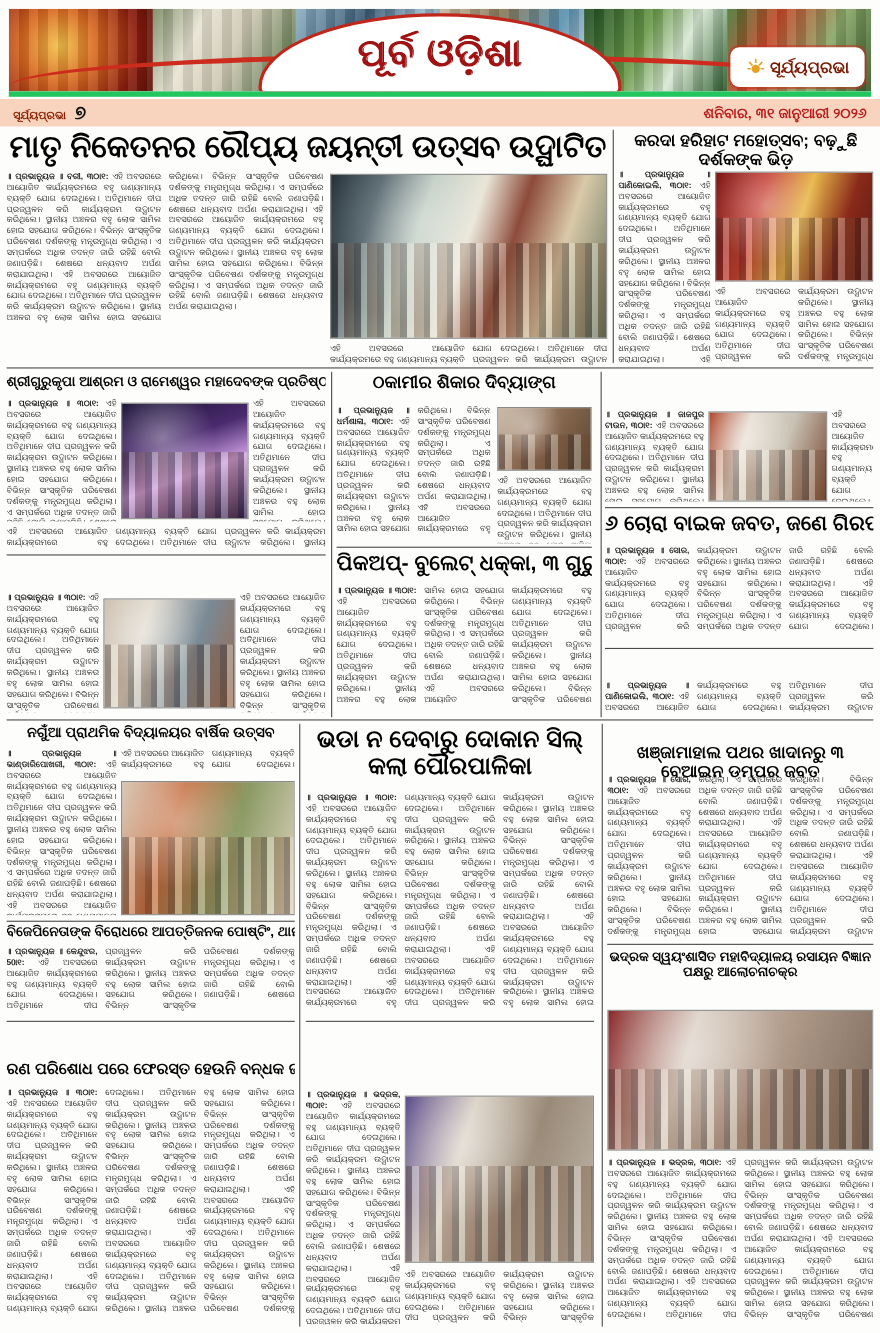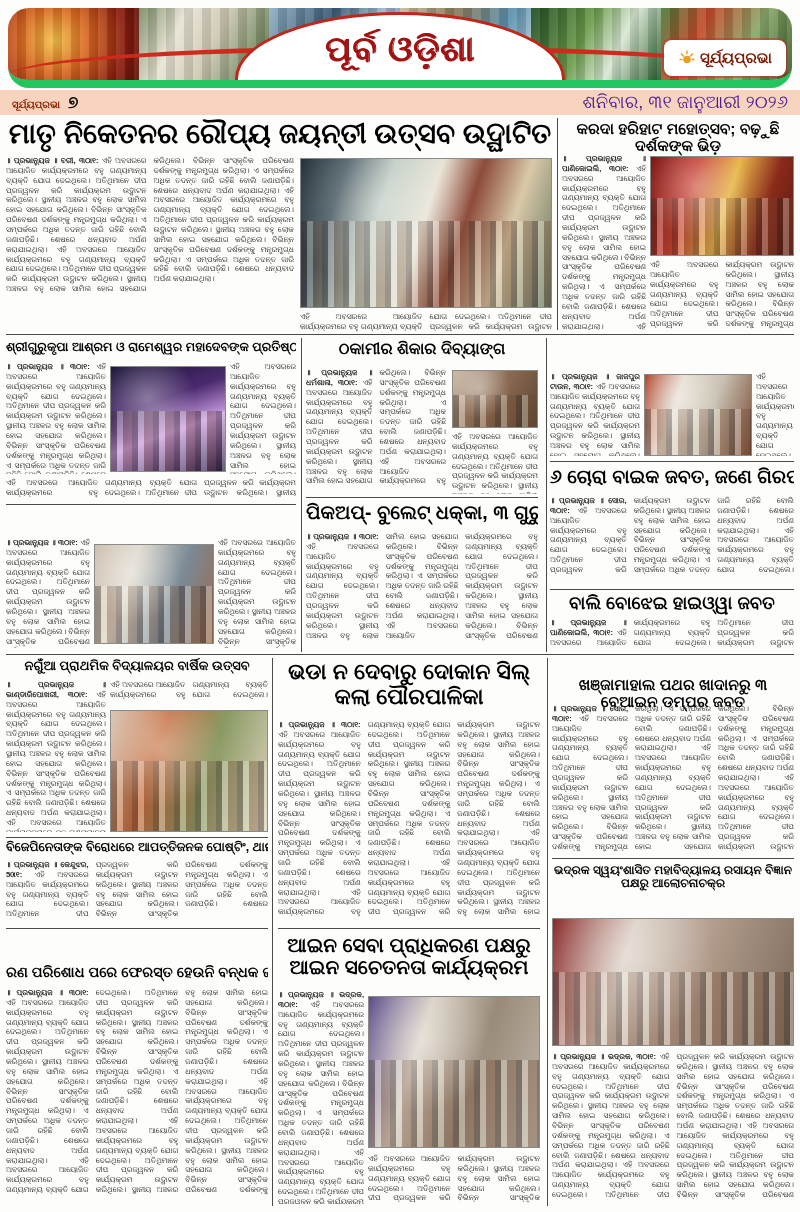--- a/index.html
+++ b/index.html
@@ -1,40 +1,40 @@
 <!DOCTYPE html>
 <html><head>
 <meta charset="utf-8">
 <style>
   * { margin:0; padding:0; box-sizing:border-box; }
   html,body { width:800px; height:1212px; background:#fdfdfb; font-family:"Liberation Sans",sans-serif; }
   .page { position:absolute; inset:0; width:800px; height:1212px; overflow:hidden; }
 
   
-  .masthead { position:absolute; left:8px; top:8px; width:784px; height:80px; display:flex; overflow:hidden; border-bottom:8px solid #22c55e;border-radius:21px; }
+  .masthead { position:absolute; left:8px; top:8px; width:784px; height:80px; display:flex; overflow:hidden; border-bottom:5px solid #22c55e; }
   .mh-seg { flex:1; position:relative; }
   .mh1 { background:radial-gradient(circle at 35% 45%,#f2c14a 0%,#d96a22 35%,#8a1d0e 75%,#5a1208 100%); }
   .mh2 { background:linear-gradient(115deg,#7a8a64 0%,#e8e4d4 30%,#cfc9b4 55%,#4a6a3a 100%); }
   .mh3 { background:linear-gradient(115deg,#8fb0c4 0%,#3a5a74 40%,#9ab8c8 70%,#5a7a90 100%); }
   .mh4 { background:linear-gradient(115deg,#c9b9a0 0%,#8a7a5a 35%,#5a92b0 70%,#c9d4da 100%); }
   .mh5 { background:linear-gradient(115deg,#1f4a22 0%,#6a9a4a 40%,#d8e8d4 65%,#2a5a2a 100%); }
   .mh6 { background:linear-gradient(115deg,#4a7a3a 0%,#c44a2a 30%,#8aa86a 65%,#3a5a2a 100%); }
   .mh-seg::after { content:""; position:absolute; inset:0; background:repeating-linear-gradient(90deg,rgba(255,255,255,.08) 0 9px,rgba(0,0,0,.10) 9px 18px); }
   .mh-badge { position:absolute; left:50%; top:4px; transform:translateX(-50%); width:330px; height:74px; background:#fff; border-radius:50% 50% 6px 6px / 90% 90% 6px 6px; border:3px solid #c0261a; display:flex; align-items:center; justify-content:center; z-index:3; }
   .mh-badge span { font-size:35px; font-weight:800; color:#a31212; text-shadow:0 1px 0 #fff,1px 0 0 #7a0d0d; letter-spacing:1px; }
   .mh-swoosh { position:absolute; left:0; right:0; bottom:-26px; height:60px; border-top:5px solid #cc2b1d; border-radius:100% 100% 0 0; z-index:2; }
   .mh-logo { position:absolute; right:6px; bottom:4px; width:122px; height:36px; background:#fff; border-radius:8px; display:flex; align-items:center; justify-content:center; gap:4px; z-index:4; box-shadow:0 0 0 2px rgba(204,43,29,.5); }
   .mh-logo .brand { font-size:15px; font-weight:800; color:#7a1a02; }
 
   
   .datebar { position:absolute; left:0; top:90px; width:800px; height:25px; background:#f8d3bd; display:flex; align-items:center; justify-content:space-between; padding:0 12px; }
   .datebar .left { display:flex; align-items:baseline; gap:8px; }
   .datebar .brand-sm { font-size:10px; font-weight:700; color:#8a2000; }
   .datebar .pageno { font-size:17px; font-weight:800; color:#111; }
-  .datebar .date { font-size:18px; font-weight:400; color:#4c1d95; }
+  .datebar .date { font-size:13px; font-weight:700; color:#b91c1c; }
 
   
   article { position:absolute; overflow:hidden; }
   .hl { font-weight:800; color:#000; text-align:center; line-height:1.12; font-family:"Liberation Sans",sans-serif; }
   .body { font-size:7.6px; line-height:1.3; color:#1c1c1c; text-align:justify; overflow:hidden; position:absolute; }
   .body .dl { font-weight:800; }
   .c2 { column-count:2; column-gap:7px; }
   .c3 { column-count:3; column-gap:7px; }
   .ph { position:absolute; border:1px solid #8a8a8a; overflow:hidden; }
   .ph::after { content:""; position:absolute; left:0; right:0; bottom:0; height:58%; background:repeating-linear-gradient(90deg,rgba(45,32,28,.38) 0 6px,rgba(250,246,236,.30) 6px 12px,rgba(110,70,45,.32) 12px 21px); }
@@ -240,21 +240,20 @@
 
   <article class="artG">
     <h2 class="hl">୬ ଚୋରା ବାଇକ ଜବତ, ଜଣେ ଗିରଫ</h2>
     <p class="body c3 bB">
       <b class="dl">॥ ପ୍ରଭାନ୍ୟୁଜ ॥ ସୋର, ୩୦ା୧:</b>
       <span>ଏହି ଅବସରରେ ଆୟୋଜିତ କାର୍ଯ୍ୟକ୍ରମରେ ବହୁ ଗଣ୍ୟମାନ୍ୟ ବ୍ୟକ୍ତି ଯୋଗ ଦେଇଥିଲେ। ଅତିଥିମାନେ ଦୀପ ପ୍ରଜ୍ୱଳନ କରି କାର୍ଯ୍ୟକ୍ରମ ଉଦ୍ଘାଟନ କରିଥିଲେ। ସ୍ଥାନୀୟ ଅଞ୍ଚଳର ବହୁ ଲୋକ ସାମିଲ ହୋଇ ସହଯୋଗ କରିଥିଲେ। ବିଭିନ୍ନ ସାଂସ୍କୃତିକ ପରିବେଷଣ ଦର୍ଶକଙ୍କୁ ମନ୍ତ୍ରମୁଗ୍ଧ କରିଥିଲା। ଏ ସମ୍ପର୍କରେ ଅଧିକ ତଦନ୍ତ ଜାରି ରହିଛି ବୋଲି ଜଣାପଡ଼ିଛି। ଶେଷରେ ଧନ୍ୟବାଦ ଅର୍ପଣ କରାଯାଇଥିଲା। ଏହି ଅବସରରେ ଆୟୋଜିତ କାର୍ଯ୍ୟକ୍ରମରେ ବହୁ ଗଣ୍ୟମାନ୍ୟ ବ୍ୟକ୍ତି ଯୋଗ ଦେଇଥିଲେ। ଅତିଥିମାନେ ଦୀପ ପ୍ରଜ୍ୱଳନ କରି କାର୍ଯ୍ୟକ୍ରମ ଉଦ୍ଘାଟନ କରିଥିଲେ। ସ୍ଥାନୀୟ ଅଞ୍ଚଳର ବହୁ ଲୋକ ସାମିଲ ହୋଇ ସହଯୋଗ କରିଥିଲେ। ବିଭିନ୍ନ ସାଂସ୍କୃତିକ ପରିବେଷଣ ଦର୍ଶକଙ୍କୁ ମନ୍ତ୍ରମୁଗ୍ଧ କରିଥିଲା। ଏ ସମ୍ପର୍କରେ ଅଧିକ ତଦନ୍ତ ଜାରି ରହିଛି ବୋଲି ଜଣାପଡ଼ିଛି। ଶେଷରେ ଧନ୍ୟବାଦ ଅର୍ପଣ କରାଯାଇଥିଲା।</span>
     </p>
   </article>
 
   <article class="artH">
-    <h2 class="hl">ବାଲି ବୋଝେଇ ହାଇଓ୍ୱା ଜବତ</h2>
     <p class="body c3 bB">
       <b class="dl">॥ ପ୍ରଭାନ୍ୟୁଜ ॥ ପାଣିକୋଇଲି, ୩୦ା୧:</b>
       <span>ଏହି ଅବସରରେ ଆୟୋଜିତ କାର୍ଯ୍ୟକ୍ରମରେ ବହୁ ଗଣ୍ୟମାନ୍ୟ ବ୍ୟକ୍ତି ଯୋଗ ଦେଇଥିଲେ। ଅତିଥିମାନେ ଦୀପ ପ୍ରଜ୍ୱଳନ କରି କାର୍ଯ୍ୟକ୍ରମ ଉଦ୍ଘାଟନ କରିଥିଲେ। ସ୍ଥାନୀୟ ଅଞ୍ଚଳର ବହୁ ଲୋକ ସାମିଲ ହୋଇ ସହଯୋଗ କରିଥିଲେ। ବିଭିନ୍ନ ସାଂସ୍କୃତିକ ପରିବେଷଣ ଦର୍ଶକଙ୍କୁ ମନ୍ତ୍ରମୁଗ୍ଧ କରିଥିଲା। ଏ ସମ୍ପର୍କରେ ଅଧିକ ତଦନ୍ତ ଜାରି ରହିଛି ବୋଲି ଜଣାପଡ଼ିଛି। ଶେଷରେ ଧନ୍ୟବାଦ ଅର୍ପଣ କରାଯାଇଥିଲା।</span>
     </p>
   </article>
 
   <article class="artI">
     <p class="body bL">
       <b class="dl">॥ ପ୍ରଭାନ୍ୟୁଜ ॥ ୩୦ା୧:</b>
       <span>ଏହି ଅବସରରେ ଆୟୋଜିତ କାର୍ଯ୍ୟକ୍ରମରେ ବହୁ ଗଣ୍ୟମାନ୍ୟ ବ୍ୟକ୍ତି ଯୋଗ ଦେଇଥିଲେ। ଅତିଥିମାନେ ଦୀପ ପ୍ରଜ୍ୱଳନ କରି କାର୍ଯ୍ୟକ୍ରମ ଉଦ୍ଘାଟନ କରିଥିଲେ। ସ୍ଥାନୀୟ ଅଞ୍ଚଳର ବହୁ ଲୋକ ସାମିଲ ହୋଇ ସହଯୋଗ କରିଥିଲେ। ବିଭିନ୍ନ ସାଂସ୍କୃତିକ ପରିବେଷଣ ଦର୍ଶକଙ୍କୁ ମନ୍ତ୍ରମୁଗ୍ଧ କରିଥିଲା। ଏ ସମ୍ପର୍କରେ ଅଧିକ ତଦନ୍ତ ଜାରି ରହିଛି ବୋଲି ଜଣାପଡ଼ିଛି। ଶେଷରେ ଧନ୍ୟବାଦ ଅର୍ପଣ କରାଯାଇଥିଲା।</span>
@@ -299,21 +298,20 @@
 
   <article class="artN">
     <h2 class="hl">ରଣ ପରିଶୋଧ ପରେ ଫେରସ୍ତ ହେଉନି ବନ୍ଧକ ଜମି</h2>
     <p class="body c3 bB">
       <b class="dl">॥ ପ୍ରଭାନ୍ୟୁଜ ॥ ୩୦ା୧:</b>
       <span>ଏହି ଅବସରରେ ଆୟୋଜିତ କାର୍ଯ୍ୟକ୍ରମରେ ବହୁ ଗଣ୍ୟମାନ୍ୟ ବ୍ୟକ୍ତି ଯୋଗ ଦେଇଥିଲେ। ଅତିଥିମାନେ ଦୀପ ପ୍ରଜ୍ୱଳନ କରି କାର୍ଯ୍ୟକ୍ରମ ଉଦ୍ଘାଟନ କରିଥିଲେ। ସ୍ଥାନୀୟ ଅଞ୍ଚଳର ବହୁ ଲୋକ ସାମିଲ ହୋଇ ସହଯୋଗ କରିଥିଲେ। ବିଭିନ୍ନ ସାଂସ୍କୃତିକ ପରିବେଷଣ ଦର୍ଶକଙ୍କୁ ମନ୍ତ୍ରମୁଗ୍ଧ କରିଥିଲା। ଏ ସମ୍ପର୍କରେ ଅଧିକ ତଦନ୍ତ ଜାରି ରହିଛି ବୋଲି ଜଣାପଡ଼ିଛି। ଶେଷରେ ଧନ୍ୟବାଦ ଅର୍ପଣ କରାଯାଇଥିଲା। ଏହି ଅବସରରେ ଆୟୋଜିତ କାର୍ଯ୍ୟକ୍ରମରେ ବହୁ ଗଣ୍ୟମାନ୍ୟ ବ୍ୟକ୍ତି ଯୋଗ ଦେଇଥିଲେ। ଅତିଥିମାନେ ଦୀପ ପ୍ରଜ୍ୱଳନ କରି କାର୍ଯ୍ୟକ୍ରମ ଉଦ୍ଘାଟନ କରିଥିଲେ। ସ୍ଥାନୀୟ ଅଞ୍ଚଳର ବହୁ ଲୋକ ସାମିଲ ହୋଇ ସହଯୋଗ କରିଥିଲେ। ବିଭିନ୍ନ ସାଂସ୍କୃତିକ ପରିବେଷଣ ଦର୍ଶକଙ୍କୁ ମନ୍ତ୍ରମୁଗ୍ଧ କରିଥିଲା। ଏ ସମ୍ପର୍କରେ ଅଧିକ ତଦନ୍ତ ଜାରି ରହିଛି ବୋଲି ଜଣାପଡ଼ିଛି। ଶେଷରେ ଧନ୍ୟବାଦ ଅର୍ପଣ କରାଯାଇଥିଲା। ଏହି ଅବସରରେ ଆୟୋଜିତ କାର୍ଯ୍ୟକ୍ରମରେ ବହୁ ଗଣ୍ୟମାନ୍ୟ ବ୍ୟକ୍ତି ଯୋଗ ଦେଇଥିଲେ। ଅତିଥିମାନେ ଦୀପ ପ୍ରଜ୍ୱଳନ କରି କାର୍ଯ୍ୟକ୍ରମ ଉଦ୍ଘାଟନ କରିଥିଲେ। ସ୍ଥାନୀୟ ଅଞ୍ଚଳର ବହୁ ଲୋକ ସାମିଲ ହୋଇ ସହଯୋଗ କରିଥିଲେ। ବିଭିନ୍ନ ସାଂସ୍କୃତିକ ପରିବେଷଣ ଦର୍ଶକଙ୍କୁ ମନ୍ତ୍ରମୁଗ୍ଧ କରିଥିଲା। ଏ ସମ୍ପର୍କରେ ଅଧିକ ତଦନ୍ତ ଜାରି ରହିଛି ବୋଲି ଜଣାପଡ଼ିଛି। ଶେଷରେ ଧନ୍ୟବାଦ ଅର୍ପଣ କରାଯାଇଥିଲା। ଏହି ଅବସରରେ ଆୟୋଜିତ କାର୍ଯ୍ୟକ୍ରମରେ ବହୁ ଗଣ୍ୟମାନ୍ୟ ବ୍ୟକ୍ତି ଯୋଗ ଦେଇଥିଲେ। ଅତିଥିମାନେ ଦୀପ ପ୍ରଜ୍ୱଳନ କରି କାର୍ଯ୍ୟକ୍ରମ ଉଦ୍ଘାଟନ କରିଥିଲେ। ସ୍ଥାନୀୟ ଅଞ୍ଚଳର ବହୁ ଲୋକ ସାମିଲ ହୋଇ ସହଯୋଗ କରିଥିଲେ। ବିଭିନ୍ନ ସାଂସ୍କୃତିକ ପରିବେଷଣ ଦର୍ଶକଙ୍କୁ ମନ୍ତ୍ରମୁଗ୍ଧ କରିଥିଲା। ଏ ସମ୍ପର୍କରେ ଅଧିକ ତଦନ୍ତ ଜାରି ରହିଛି ବୋଲି ଜଣାପଡ଼ିଛି। ଶେଷରେ ଧନ୍ୟବାଦ ଅର୍ପଣ କରାଯାଇଥିଲା।</span>
     </p>
   </article>
 
   <article class="artO">
-    <h2 class="hl">ଆଇନ ସେବା ପ୍ରାଧିକରଣ ପକ୍ଷରୁ ଆଇନ ସଚେତନତା କାର୍ଯ୍ୟକ୍ରମ</h2>
     <p class="body bL">
       <b class="dl">॥ ପ୍ରଭାନ୍ୟୁଜ ॥ ଭଦ୍ରକ, ୩୦ା୧:</b>
       <span>ଏହି ଅବସରରେ ଆୟୋଜିତ କାର୍ଯ୍ୟକ୍ରମରେ ବହୁ ଗଣ୍ୟମାନ୍ୟ ବ୍ୟକ୍ତି ଯୋଗ ଦେଇଥିଲେ। ଅତିଥିମାନେ ଦୀପ ପ୍ରଜ୍ୱଳନ କରି କାର୍ଯ୍ୟକ୍ରମ ଉଦ୍ଘାଟନ କରିଥିଲେ। ସ୍ଥାନୀୟ ଅଞ୍ଚଳର ବହୁ ଲୋକ ସାମିଲ ହୋଇ ସହଯୋଗ କରିଥିଲେ। ବିଭିନ୍ନ ସାଂସ୍କୃତିକ ପରିବେଷଣ ଦର୍ଶକଙ୍କୁ ମନ୍ତ୍ରମୁଗ୍ଧ କରିଥିଲା। ଏ ସମ୍ପର୍କରେ ଅଧିକ ତଦନ୍ତ ଜାରି ରହିଛି ବୋଲି ଜଣାପଡ଼ିଛି। ଶେଷରେ ଧନ୍ୟବାଦ ଅର୍ପଣ କରାଯାଇଥିଲା। ଏହି ଅବସରରେ ଆୟୋଜିତ କାର୍ଯ୍ୟକ୍ରମରେ ବହୁ ଗଣ୍ୟମାନ୍ୟ ବ୍ୟକ୍ତି ଯୋଗ ଦେଇଥିଲେ। ଅତିଥିମାନେ ଦୀପ ପ୍ରଜ୍ୱଳନ କରି କାର୍ଯ୍ୟକ୍ରମ ଉଦ୍ଘାଟନ କରିଥିଲେ। ସ୍ଥାନୀୟ ଅଞ୍ଚଳର ବହୁ ଲୋକ ସାମିଲ ହୋଇ ସହଯୋଗ କରିଥିଲେ। ବିଭିନ୍ନ ସାଂସ୍କୃତିକ ପରିବେଷଣ ଦର୍ଶକଙ୍କୁ ମନ୍ତ୍ରମୁଗ୍ଧ କରିଥିଲା। ଏ ସମ୍ପର୍କରେ ଅଧିକ ତଦନ୍ତ ଜାରି ରହିଛି ବୋଲି ଜଣାପଡ଼ିଛି। ଶେଷରେ ଧନ୍ୟବାଦ ଅର୍ପଣ କରାଯାଇଥିଲା।</span>
     </p>
     <div class="ph phO"></div>
     <p class="body c2 bB2"><span>ଏହି ଅବସରରେ ଆୟୋଜିତ କାର୍ଯ୍ୟକ୍ରମରେ ବହୁ ଗଣ୍ୟମାନ୍ୟ ବ୍ୟକ୍ତି ଯୋଗ ଦେଇଥିଲେ। ଅତିଥିମାନେ ଦୀପ ପ୍ରଜ୍ୱଳନ କରି କାର୍ଯ୍ୟକ୍ରମ ଉଦ୍ଘାଟନ କରିଥିଲେ। ସ୍ଥାନୀୟ ଅଞ୍ଚଳର ବହୁ ଲୋକ ସାମିଲ ହୋଇ ସହଯୋଗ କରିଥିଲେ। ବିଭିନ୍ନ ସାଂସ୍କୃତିକ ପରିବେଷଣ ଦର୍ଶକଙ୍କୁ ମନ୍ତ୍ରମୁଗ୍ଧ କରିଥିଲା। ଏ ସମ୍ପର୍କରେ ଅଧିକ ତଦନ୍ତ ଜାରି ରହିଛି ବୋଲି ଜଣାପଡ଼ିଛି। ଶେଷରେ ଧନ୍ୟବାଦ ଅର୍ପଣ କରାଯାଇଥିଲା।</span></p>
   </article>
 
   <article class="artP">
     <h2 class="hl">ଭଦ୍ରକ ସ୍ୱୟଂଶାସିତ ମହାବିଦ୍ୟାଳୟ ରସାୟନ ବିଜ୍ଞାନ ପକ୍ଷରୁ ଆଲୋଚନାଚକ୍ର</h2>

